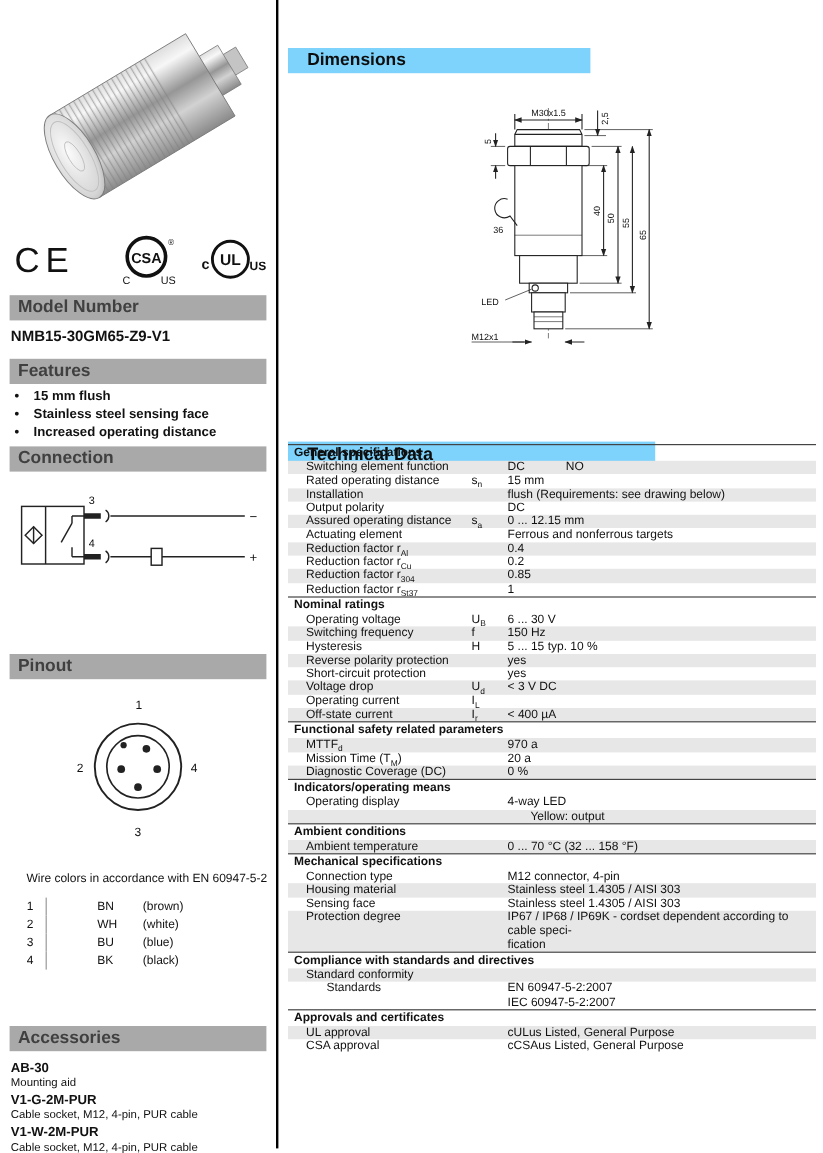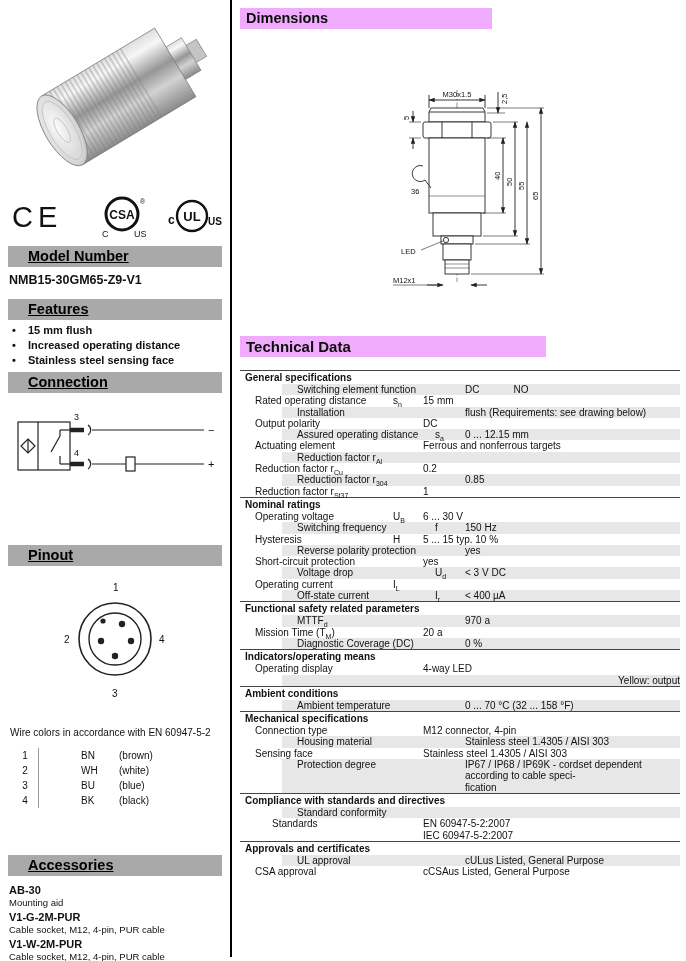--- a/index.html
+++ b/index.html
@@ -5,54 +5,54 @@
   html,body{margin:0;padding:0;}
   body{
     width:686px;height:961px;position:relative;overflow:hidden;
     background:#ffffff;color:#111;
     font-family:"Liberation Sans", sans-serif;font-size:10px;
   }
   .abs{position:absolute;}
   
   .hbar{
     position:absolute;left:8px;width:214px;height:21px;background:#a9a9a9;
-    font-weight:bold;font-size:14.5px;line-height:21px;padding-left:20px;
-    box-sizing:border-box;color:#000000;text-decoration:underline;
+    font-weight:bold;font-size:14.5px;line-height:21px;padding-left:7px;
+    box-sizing:border-box;color:#404040;
   }
-  .rbar{position:absolute;left:240px;height:21px;background:#f0abfc;
-    font-weight:bold;font-size:14.5px;line-height:21px;padding-left:6px;
-    box-sizing:border-box;color:#0d0d0d;}
+  .rbar{position:absolute;left:240px;height:21px;background:#7dd3fc;
+    font-weight:bold;font-size:14.5px;line-height:21px;padding-left:16px;
+    box-sizing:border-box;color:#0d0d0d;margin-top:32px;}
   
   .model-number{position:absolute;left:9px;top:273px;font-weight:bold;font-size:12.5px;}
   .features-list{position:absolute;left:10px;top:323px;width:210px;}
   .feature-item{font-weight:bold;font-size:11px;line-height:15px;padding-left:18px;position:relative;}
   .feature-item::before{content:"•";position:absolute;left:2px;}
-  .wire-note{position:absolute;left:10px;top:727px;font-size:10px;}
+  .wire-note{position:absolute;left:22px;top:727px;font-size:10px;}
   .wire-table{position:absolute;left:12px;top:748px;font-size:10px;}
   .wrow{display:flex;line-height:15px;}
   .wpin{width:26px;text-align:center;}
   .wdiv{border-left:1.5px solid #999;width:0;}
   .wcode{width:34px;margin-left:42px;}
   .wname{margin-left:4px;}
   .acc-list{position:absolute;left:9px;top:881px;width:214px;}
   .acc-name{font-weight:bold;font-size:11px;line-height:13px;margin-top:3px;}
   .acc-desc{font-size:9.5px;line-height:11px;}
   
   .vdivider{position:absolute;left:230px;top:0;width:2px;height:957px;background:#000;}
   
   .tech-table{position:absolute;left:240px;top:370px;width:440px;font-size:10px;}
   .tt-sec{font-weight:bold;border-top:1px solid #444;padding:1px 0 1px 5px;line-height:11px;}
   .tt-row{display:flex;padding-left:15px;line-height:11.3px;}
-  .tt-row.shade{background:#e7e7e7;margin-left:42px;}
+  .tt-row.shade{background:#e7e7e7;}
   .tt-label{width:138px;flex:none;}
   .tt-label.ind{padding-left:17px;box-sizing:border-box;}
   .tt-sym{width:19px;flex:none;}
   .tt-val{flex:1;padding-left:11px;}
   .tt-val .v2{margin-left:34px;}
-  .tt-val.vind{padding-left:30px;box-sizing:border-box;text-align:right;}
+  .tt-val.vind{padding-left:30px;box-sizing:border-box;}
   sub{font-size:7px;line-height:0;}
   
   svg text{font-family:"Liberation Sans", sans-serif;fill:#111;}
   .dim-txt{font-size:7.5px;}
 </style>
 </head>
 <body>
 
 <div class="abs" style="left:6px;top:6px;">
   <svg width="220" height="185" viewBox="0 0 220 185">
@@ -106,22 +106,22 @@
     </g>
   </svg>
 </div>
 
 <div class="hbar" style="top:246px;">Model Number</div>
 <div class="model-number">NMB15-30GM65-Z9-V1</div>
 
 <div class="hbar" style="top:299px;">Features</div>
 <div class="features-list">
   <div class="feature-item">15 mm flush</div>
+  <div class="feature-item">Stainless steel sensing face</div>
   <div class="feature-item">Increased operating distance</div>
-  <div class="feature-item">Stainless steel sensing face</div>
 </div>
 
 <div class="hbar" style="top:372px;">Connection</div>
 
 <div class="abs" style="left:8px;top:408px;">
   <svg width="215" height="95" viewBox="0 0 215 95">
     <g stroke="#222" stroke-width="1.2" fill="none">
       <rect x="10" y="14" width="52" height="48"></rect>
       <line x1="30" y1="14" x2="30" y2="62"></line>
       <g>
@@ -319,20 +319,21 @@
       <div class="tt-val">0 ... 12.15 mm</div>
     </div>
     <div class="tt-row">
       <div class="tt-label">Actuating element</div>
       <div class="tt-sym"></div>
       <div class="tt-val">Ferrous and nonferrous targets</div>
     </div>
     <div class="tt-row shade">
       <div class="tt-label">Reduction factor r<sub>Al</sub></div>
       <div class="tt-sym"></div>
+      <div class="tt-val">0.4</div>
     </div>
     <div class="tt-row">
       <div class="tt-label">Reduction factor r<sub>Cu</sub></div>
       <div class="tt-sym"></div>
       <div class="tt-val">0.2</div>
     </div>
     <div class="tt-row shade">
       <div class="tt-label">Reduction factor r<sub>304</sub></div>
       <div class="tt-sym"></div>
       <div class="tt-val">0.85</div>

